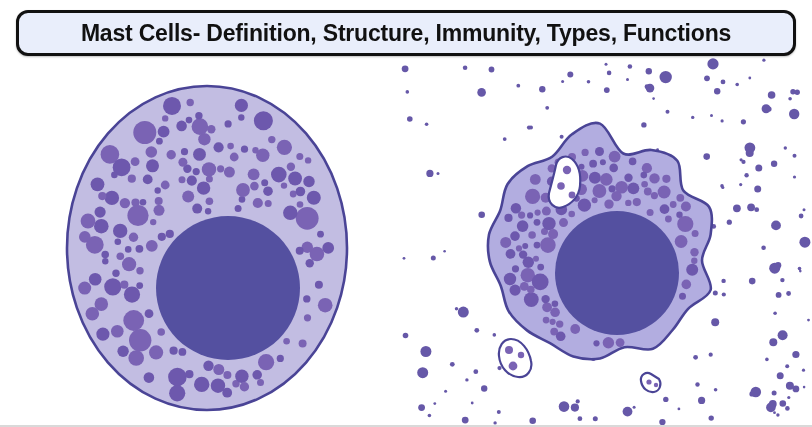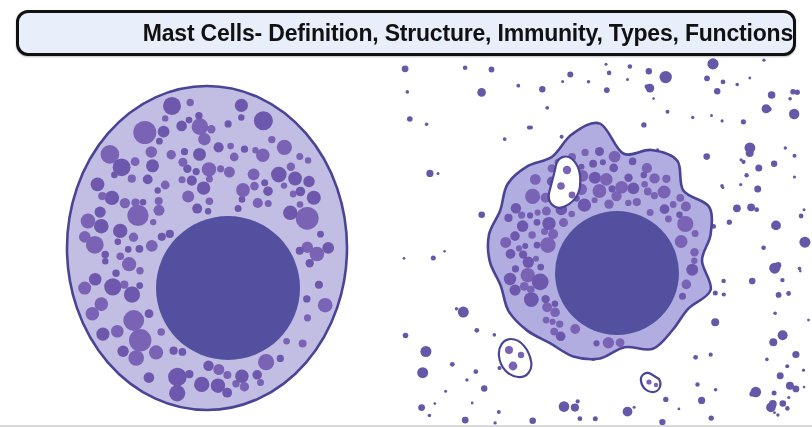--- a/index.html
+++ b/index.html
@@ -30,21 +30,21 @@
     left: 16px;
     top: 10px;
     width: 780px;
     height: 46px;
     box-sizing: border-box;
     background: #e9eefb;
     border: 3px solid #111111;
     border-radius: 12px;
     display: flex;
     align-items: center;
-    justify-content: flex-end;
+    justify-content: center;
     box-shadow: 0 1px 2px rgba(0,0,0,0.25);
   }
   .title-text {
     font-family: "Liberation Sans", sans-serif;
     font-weight: bold;
     font-size: 23px;
     letter-spacing: -0.2px;
     color: #111111;
     white-space: nowrap;
   }

